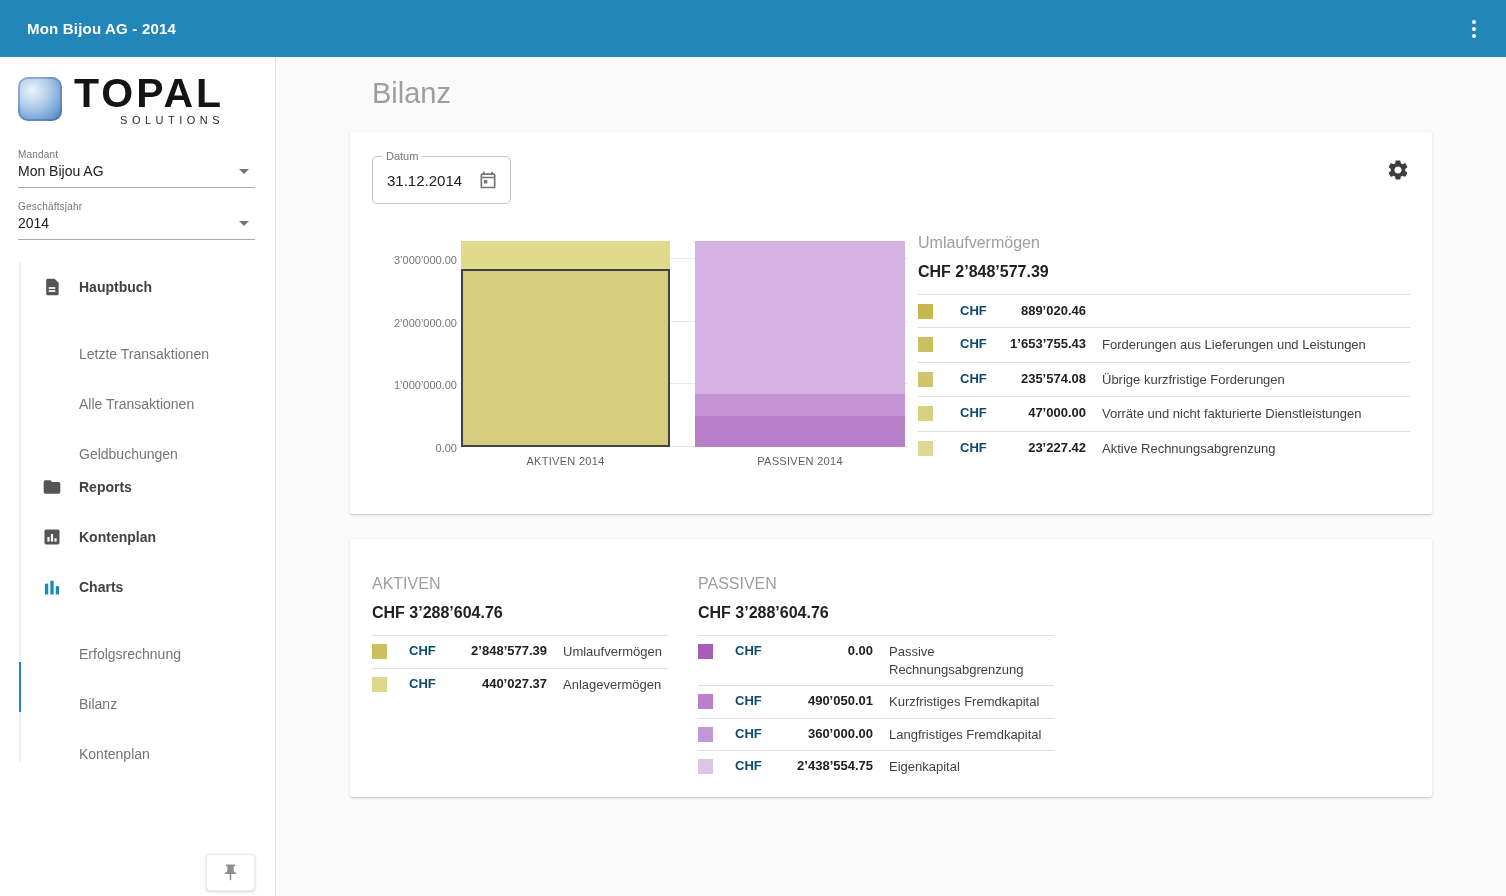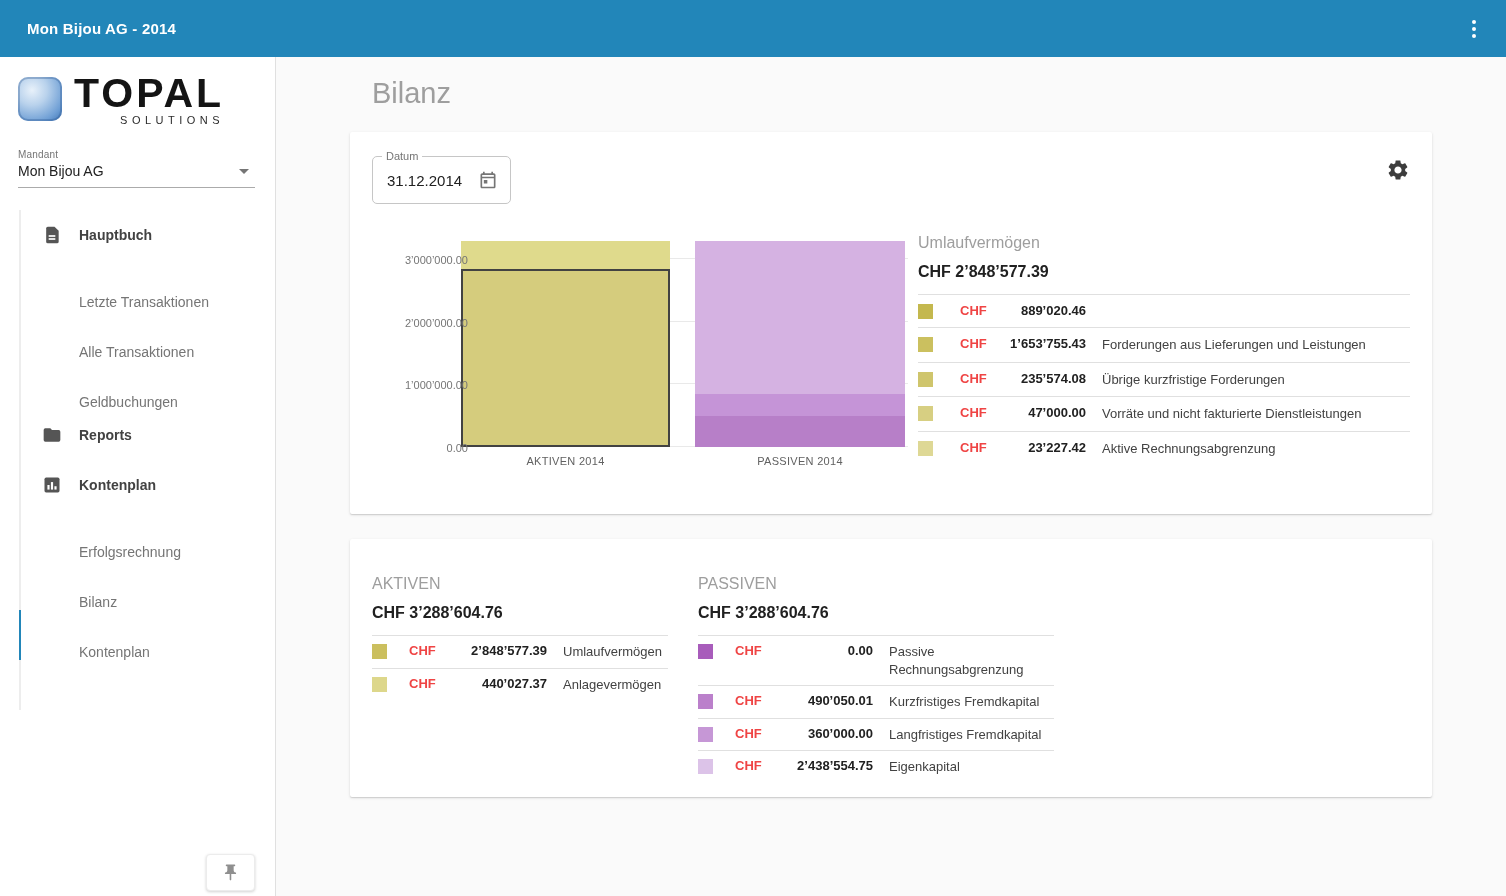--- a/index.html
+++ b/index.html
@@ -59,35 +59,35 @@
   .datum-label{position:absolute;top:-7px;left:9px;background:#fff;padding:0 4px;
     font-size:11px;color:#757575;}
   .datum-value{font-size:15px;color:#212121;flex:1;}
   .gear{position:absolute;top:26px;right:22px;width:24px;height:24px;cursor:pointer;}
 
   
   .chart-row{display:flex;margin-top:28px;}
   .chart-wrap{position:relative;width:536px;height:246px;flex:none;}
   .plot{position:absolute;left:88px;top:0;width:448px;height:215px;}
   .gridline{position:absolute;left:0;right:0;height:1px;background:#e9e9e9;}
-  .ylabel{position:absolute;left:16px;width:80px;text-align:right;font-size:11px;color:#757575;}
+  .ylabel{position:absolute;left:5px;width:80px;text-align:right;font-size:11px;color:#757575;}
   .bar{position:absolute;}
   .seg{position:absolute;left:0;right:0;}
   .seg.selected{border:2px solid #424242;}
   .xlabel{position:absolute;top:223px;text-align:center;font-size:11px;color:#616161;letter-spacing:.3px;}
 
   
   .legend{flex:1;margin-left:10px;padding-top:2px;}
   .legend-title{font-size:16px;color:#9e9e9e;margin-bottom:11px;}
   .legend-total{font-size:16px;font-weight:bold;color:#212121;margin-bottom:13px;}
   .lrows{border-top:1px solid #e0e0e0;}
   .lrow{display:flex;align-items:flex-start;padding:8px 0;border-bottom:1px solid #e0e0e0;cursor:pointer;}
   .lrow:last-child{border-bottom:none;}
   .swatch{width:15px;height:15px;flex:none;margin-top:1px;}
-  .lcur{font-size:13px;font-weight:bold;color:#ef4444;margin-left:27px;width:34px;flex:none;}
+  .lcur{font-size:13px;font-weight:bold;color:#0c4a6e;margin-left:27px;width:34px;flex:none;}
   .lamt{font-size:13px;font-weight:bold;color:#212121;width:92px;text-align:right;flex:none;}
   .lname{font-size:13px;color:#424242;margin-left:16px;line-height:1.35;flex:1;}
 
   .sum-cols{display:flex;gap:30px;margin-top:16px;}
   .sum-col1{width:296px;flex:none;}
   .sum-col2{width:356px;flex:none;}
   .sum .lcur{margin-left:22px;width:36px;}
   .sum .lamt{width:102px;}
   .sum .lrow{padding:7px 0;}
 </style>
@@ -109,20 +109,27 @@
     <div class="logo-word">
       <div class="logo-main">TOPAL</div>
       <div class="logo-sub">SOLUTIONS</div>
     </div>
   </div>
 
   <div class="sel-field first">
     <div class="sel-label">Mandant</div>
     <div class="sel-value">
       <span class="sel-text">Mon Bijou AG</span>
+      <span class="caret"></span>
+    </div>
+  </div>
+  <div class="sel-field" style="margin-top:13px;">
+    <div class="sel-label">Geschäftsjahr</div>
+    <div class="sel-value">
+      <span class="sel-text">2014</span>
       <span class="caret"></span>
     </div>
   </div>
 
   <div class="nav">
     <div class="tree-line"></div>
     <div class="tree-active"></div>
     <div id="nav-items">
         <div class="nav-item section">
           <span class="nav-icon">
@@ -155,20 +162,30 @@
           <span class="nav-icon">
             <svg width="20" height="20" viewBox="0 0 24 24">
               <rect x="3" y="3" width="18" height="18" rx="2" fill="#555"></rect>
               <rect x="6.5" y="12" width="2.6" height="5.5" fill="#fff"></rect>
               <rect x="10.7" y="8.5" width="2.6" height="9" fill="#fff"></rect>
               <rect x="14.9" y="13.5" width="2.6" height="4" fill="#fff"></rect>
             </svg>
           </span>
           <span class="nav-label">Kontenplan</span>
         </div>
+        <div class="nav-item section">
+          <span class="nav-icon">
+            <svg width="20" height="20" viewBox="0 0 24 24">
+              <rect x="3.5" y="8" width="4" height="13" fill="#1e87c2"></rect>
+              <rect x="10" y="4.5" width="4" height="16.5" fill="#1e87c2"></rect>
+              <rect x="16.5" y="11" width="4" height="10" fill="#1e87c2"></rect>
+            </svg>
+          </span>
+          <span class="nav-label">Charts</span>
+        </div>
         <div class="nav-item sub">
           <span class="nav-label">Erfolgsrechnung</span>
         </div>
         <div class="nav-item sub active">
           <span class="nav-label">Bilanz</span>
         </div>
         <div class="nav-item sub">
           <span class="nav-label">Kontenplan</span>
         </div>
       </div>

